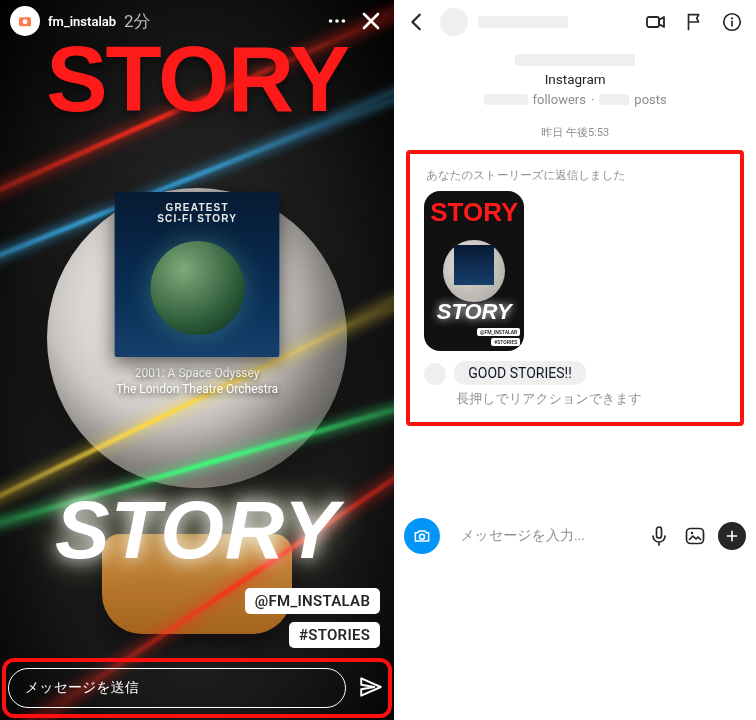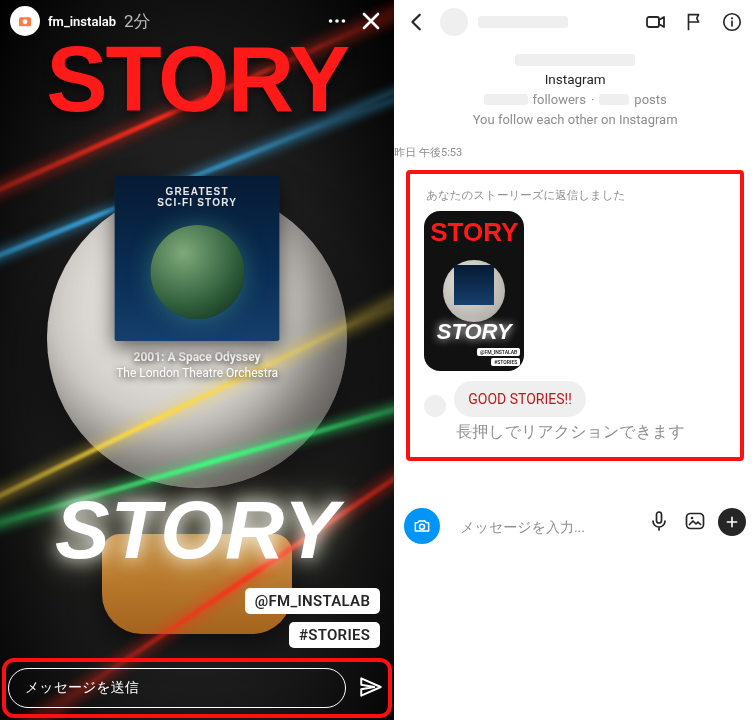--- a/index.html
+++ b/index.html
@@ -22,26 +22,26 @@
 .avatar{width:30px;height:30px;border-radius:50%;background:#fff;display:flex;align-items:center;justify-content:center}
 .avatar svg{width:18px;height:18px}
 .uname{font-size:13px;font-weight:600;color:#fff}
 .utime{font-size:17px;color:#bbb}
 .spacer{flex:1}
 .hicon{width:26px;height:26px;display:flex;align-items:center;justify-content:center;color:#fff}
 
 .story-title-top{position:absolute;top:38px;left:0;right:0;text-align:center;font-weight:900;font-family:'Arial Black',Arial,sans-serif;font-size:92px;letter-spacing:-2px;color:#ff1a1a;z-index:3;line-height:0.9;text-shadow:0 4px 10px rgba(0,0,0,.5)}
 .story-title-bottom{position:absolute;bottom:143px;left:0;right:0;text-align:center;font-weight:900;font-family:'Arial Black',Arial,sans-serif;font-style:italic;font-size:82px;letter-spacing:1px;color:#fff;z-index:4;text-shadow:0 0 18px rgba(255,255,255,.95),0 0 34px rgba(255,255,180,.6)}
 
-.music-card{position:absolute;left:50%;top:176px;transform:translateX(-50%);width:165px;text-align:center;z-index:4}
+.music-card{position:absolute;left:50%;top:192px;transform:translateX(-50%);width:165px;text-align:center;z-index:4}
 .music-cover{width:165px;height:165px;background:linear-gradient(#061a33,#0a2e55 60%,#163f6c);border-radius:2px;box-shadow:0 6px 20px rgba(0,0,0,.6);position:relative;overflow:hidden;display:flex;flex-direction:column;align-items:center;padding-top:10px}
 .music-cover .covtitle{font-size:10px;font-weight:700;letter-spacing:1.2px;color:#e8e8e8;font-family:Arial,sans-serif;text-align:center}
 .planet{position:absolute;left:50%;top:58%;transform:translate(-50%,-50%);width:94px;height:94px;border-radius:50%;background:radial-gradient(circle at 35% 30%,#7fa97a,#2e5d3a 60%,#0a2617);box-shadow:0 0 24px rgba(100,200,160,.35)}
 .music-meta{margin-top:8px;font-size:12px;line-height:1.35;color:#fff;text-shadow:0 2px 6px rgba(0,0,0,.8)}
-.music-meta b{font-weight:700}
+.music-meta b{font-weight:400}
 
 .tags{position:absolute;right:14px;bottom:72px;display:flex;flex-direction:column;gap:8px;align-items:flex-end;z-index:5}
 .tag{background:#fff;color:#262626;font-size:15px;padding:4px 10px;border-radius:5px;font-weight:600;letter-spacing:0.3px}
 
 .reply-bar{position:absolute;left:8px;right:8px;bottom:10px;height:44px;display:flex;align-items:center;gap:12px;z-index:6}
 .reply-input{flex:1;height:40px;border:1.5px solid #fff;border-radius:22px;background:transparent;color:#fff;padding:0 16px;display:flex;align-items:center;font-size:14px}
 .send-icon{width:28px;height:28px;color:#fff}
 .reply-highlight{position:absolute;left:2px;right:2px;bottom:2px;height:60px;border:4px solid #ff1010;border-radius:12px;z-index:5;pointer-events:none}
 
 
@@ -52,42 +52,42 @@
 .dm-header .ricon{width:28px;height:28px;display:flex;align-items:center;justify-content:center}
 
 .profile-block{display:flex;flex-direction:column;align-items:center;padding-top:10px;gap:5px;color:#8e8e8e;font-size:13px}
 .profile-block .ph{background:#efefef;border-radius:3px}
 .profile-block .p1{width:120px;height:12px}
 .profile-block .igname{color:#262626;font-size:13.5px;font-weight:400}
 .stats-row{display:flex;align-items:center;gap:5px;font-size:13px}
 .stats-row .ph{width:44px;height:11px}
 .view-profile-btn{margin-top:6px;padding:5px 14px;border:1px solid #dbdbdb;border-radius:5px;background:#fff;font-size:12.5px;font-weight:600;color:#262626;cursor:pointer}
 
-.timestamp{color:#8e8e8e;font-size:11px;margin-top:18px}
+.timestamp{text-align:center;color:#8e8e8e;font-size:11px;margin-top:18px}
 
 .msg-highlight{margin:10px 12px;border:4px solid #ff1010;border-radius:4px;padding:10px 14px 14px}
 .reply-label{color:#8e8e8e;font-size:11.5px;margin:4px 0 8px 2px}
 .reply-row{display:flex;align-items:center;gap:12px}
 .thumb{width:100px;height:160px;border-radius:16px;background:#111;position:relative;overflow:hidden;flex-shrink:0}
 .thumb .tt{position:absolute;left:0;right:0;text-align:center;font-weight:900;font-family:'Arial Black',Arial}
 .thumb .tt.top{top:6px;font-size:26px;color:#ff1a1a}
 .thumb .tt.bot{bottom:26px;font-size:22px;color:#fff;font-style:italic;text-shadow:0 0 8px #fff}
 .thumb .tglobe{position:absolute;left:50%;top:50%;transform:translate(-50%,-50%);width:62px;height:62px;border-radius:50%;background:radial-gradient(circle at 40% 35%,#e8e5e0 0%,#b8b4ae 70%,#8e8a84 100%)}
 .thumb .tcov{position:absolute;left:50%;top:34%;transform:translateX(-50%);width:40px;height:40px;background:linear-gradient(#061a33,#163f6c)}
 .thumb .ttags{position:absolute;right:4px;bottom:5px;display:flex;flex-direction:column;gap:2px;align-items:flex-end}
 .thumb .ttag{background:#fff;color:#222;font-size:5px;padding:1px 3px;border-radius:2px;font-weight:600}
 .ephemeral{display:flex;flex-direction:column;gap:6px;color:#8e8e8e;font-size:11px}
 .ephemeral .eicon{width:22px;height:22px;color:#8e8e8e}
 
 .msg-bubble-row{display:flex;align-items:flex-end;gap:8px;margin-top:10px}
 .msg-ava{width:22px;height:22px;border-radius:50%;background:#efefef;flex-shrink:0}
-.msg-bubble{background:#efefef;border-radius:18px;padding:10px 14px;font-size:14px;color:#b91c1c}
-.react-hint{color:#8e8e8e;font-size:16px;margin:5px 0 0 32px}
-
-.right-footer{margin-top:auto;height:56px;display:flex;align-items:flex-start;padding:0 10px;gap:10px}
+.msg-bubble{background:#efefef;border-radius:18px;padding:4px 14px;font-size:14px;color:#0f172a}
+.react-hint{color:#8e8e8e;font-size:13px;margin:5px 0 0 32px}
+
+.right-footer{margin-top:auto;height:56px;display:flex;align-items:center;padding:0 10px;gap:10px}
 .cam-btn{width:36px;height:36px;border-radius:50%;background:#0095f6;display:flex;align-items:center;justify-content:center;color:#fff}
 .msg-input{flex:1;height:40px;border-radius:22px;background:#fff;padding:0 10px;color:#8e8e8e;font-size:14px;display:flex;align-items:center}
 .ficon{width:26px;height:26px;display:flex;align-items:center;justify-content:center;color:#262626}
 .plus-btn{width:28px;height:28px;border-radius:50%;background:#262626;color:#fff;display:flex;align-items:center;justify-content:center}
 svg{display:block}
 </style>
 </head>
 <body>
 
 <div class="left">
@@ -192,21 +192,20 @@
   <div class="profile-block">
     <div class="ph p1"></div>
     <div class="igname">Instagram</div>
     <div class="stats-row">
       <div class="ph"></div>
       <span>followers</span>
       <span>·</span>
       <div class="ph" style="width:30px"></div>
       <span>posts</span>
     </div>
-    <div>You follow each other on Instagram</div>
   </div>
 
   <div class="timestamp">昨日 午後5:53</div>
 
   <div class="msg-highlight">
     <div class="reply-label">あなたのストーリーズに返信しました</div>
     <div class="reply-row">
       <div class="thumb">
         <div class="tglobe"></div>
         <div class="tcov"></div>

